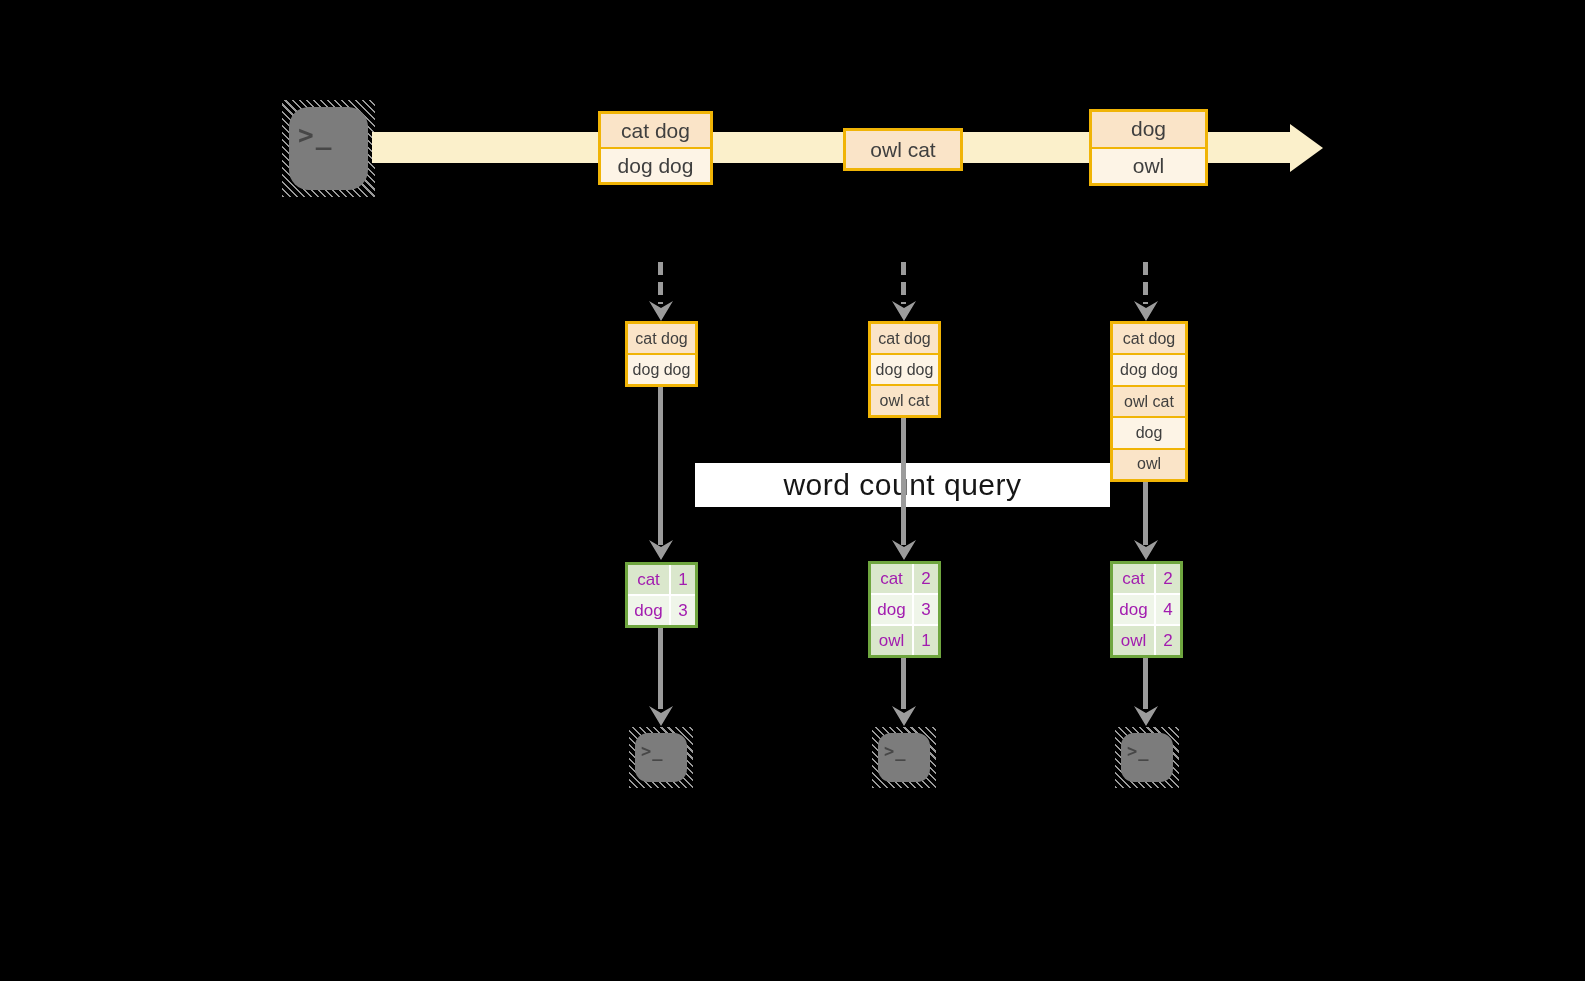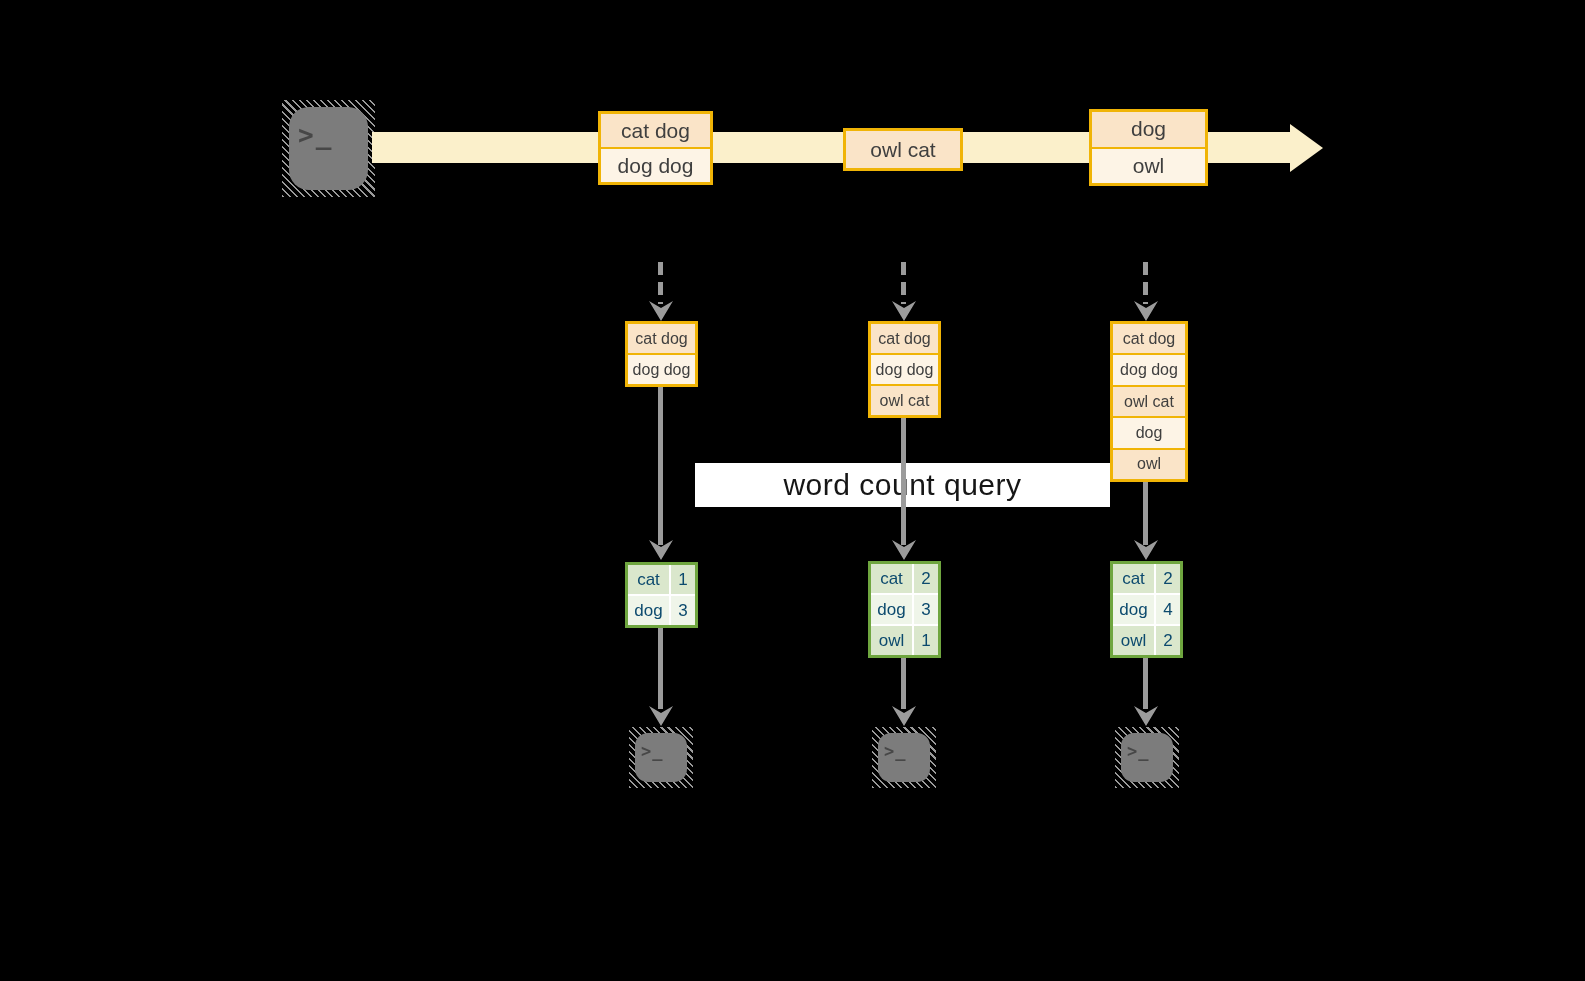--- a/index.html
+++ b/index.html
@@ -35,21 +35,21 @@
   .stem.dashed{background:repeating-linear-gradient(to bottom,#9B9B9B 0 13px,transparent 13px 20px);}
   .ahead{position:absolute;width:24px;height:20px;background:#9B9B9B;z-index:3;
     clip-path:polygon(0 0,50% 35%,100% 0,50% 100%);}
   
   .qband{position:absolute;left:695px;top:463px;width:415px;height:44px;background:#FFFFFF;z-index:2;
     display:flex;align-items:center;justify-content:center;}
   .qband span{color:#161616;font-size:30px;font-weight:300;letter-spacing:0.5px;}
   
   .gtable{position:absolute;box-sizing:border-box;border:3px solid #6FA63F;background:#FFFFFF;
     display:grid;grid-template-columns:1fr 24px;gap:2px;z-index:4;}
-  .gcell{display:flex;align-items:center;justify-content:center;font-size:17px;color:#0c4a6e;}
+  .gcell{display:flex;align-items:center;justify-content:center;font-size:17px;color:#a21caf;}
   .gcell.dark{background:#DAE7CC;}
   .gcell.light{background:#EFF5E9;}
 </style>
 </head>
 <body>
 
 <div class="canvas">
 
   <div class="term big" style="left:282px;top:100px;width:93px;height:97px">
     <div class="hatch"></div>

